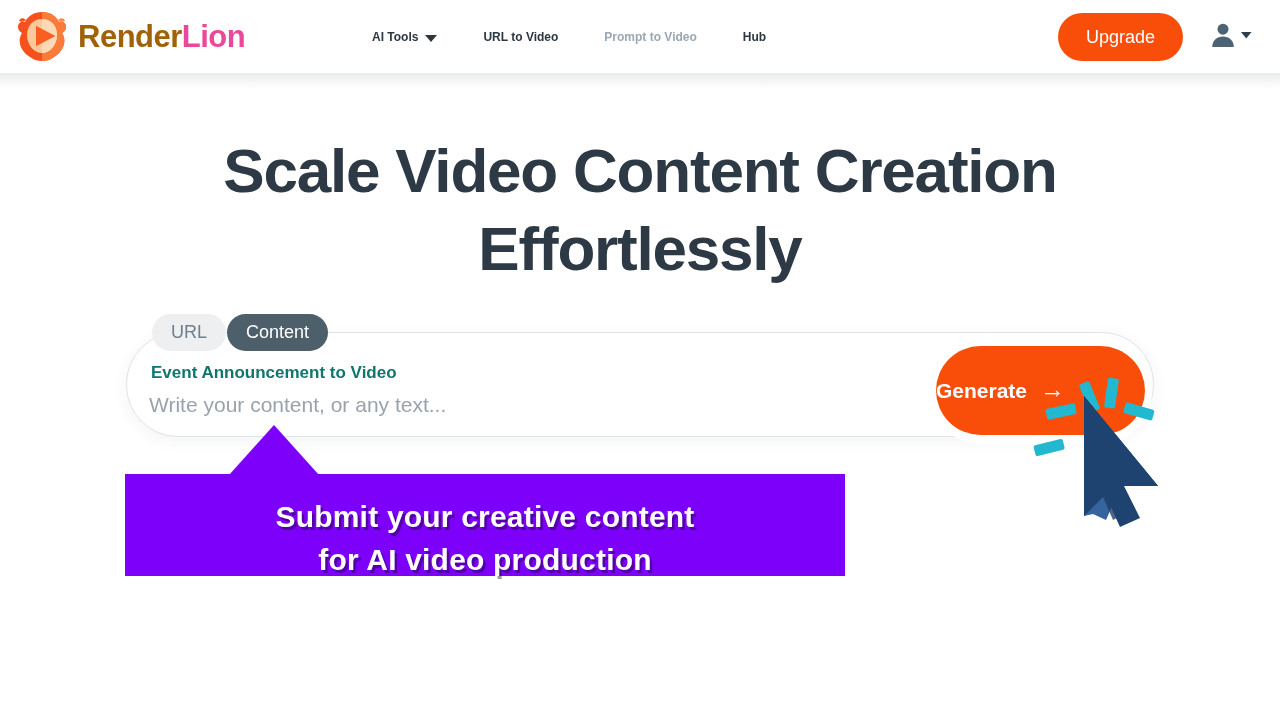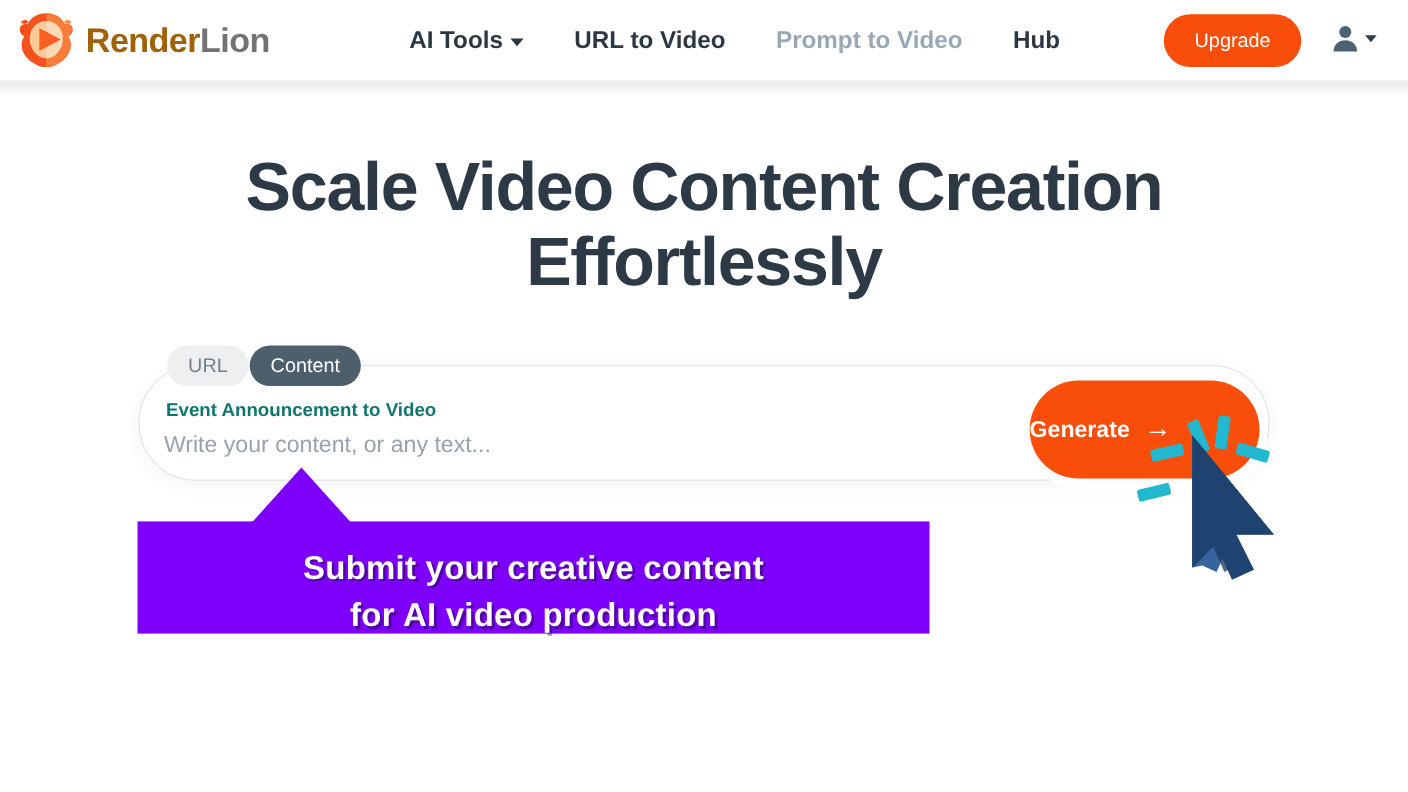--- a/index.html
+++ b/index.html
@@ -42,31 +42,31 @@
     flex:0 0 56px;
   }
   #logo-mark svg { display:block; width:56px; height:56px; }
   #brand-text {
     margin-left:8px;
     font-size:31px; font-weight:bold;
     letter-spacing:-0.5px;
     white-space:nowrap;
   }
   .brand-render { color:#a16207; }
-  .brand-lion { color:#737373; }
+  .brand-lion { color:#ec4899; }
 
   
   #nav {
     position:absolute; left:372px; top:0;
     height:73px;
     display:flex; align-items:center; gap:0;
   }
   .nav-item {
     display:flex; align-items:center; gap:7px;
-    font-size:22px; font-weight:bold;
+    font-size:12px; font-weight:bold;
     color:#2c3742;
     white-space:nowrap;
     cursor:pointer;
     padding:0 0;
     margin-right:46px;
   }
   .nav-item.muted { color:#9aa7b4; }
   .caret {
     width:0; height:0;
     border-left:6px solid transparent;
@@ -100,21 +100,21 @@
   #hero-title {
     position:absolute; left:0; top:140px;
     width:1280px;
     text-align:center;
     font-size:62px;
     font-weight:bold;
     line-height:1.0;
     color:#2d3a45;
     letter-spacing:-1.2px;
   }
-  #hero-title .line2 { display:block; margin-top:6px; }
+  #hero-title .line2 { display:block; margin-top:16px; }
 
   
   #input-card {
     position:absolute; left:126px; top:332px;
     width:1028px; height:105px;
     background:#ffffff;
     border:1.5px solid #dfe3e8;
     border-radius:52px;
     box-shadow:0 4px 16px rgba(40,50,65,0.055);
     z-index:10;

